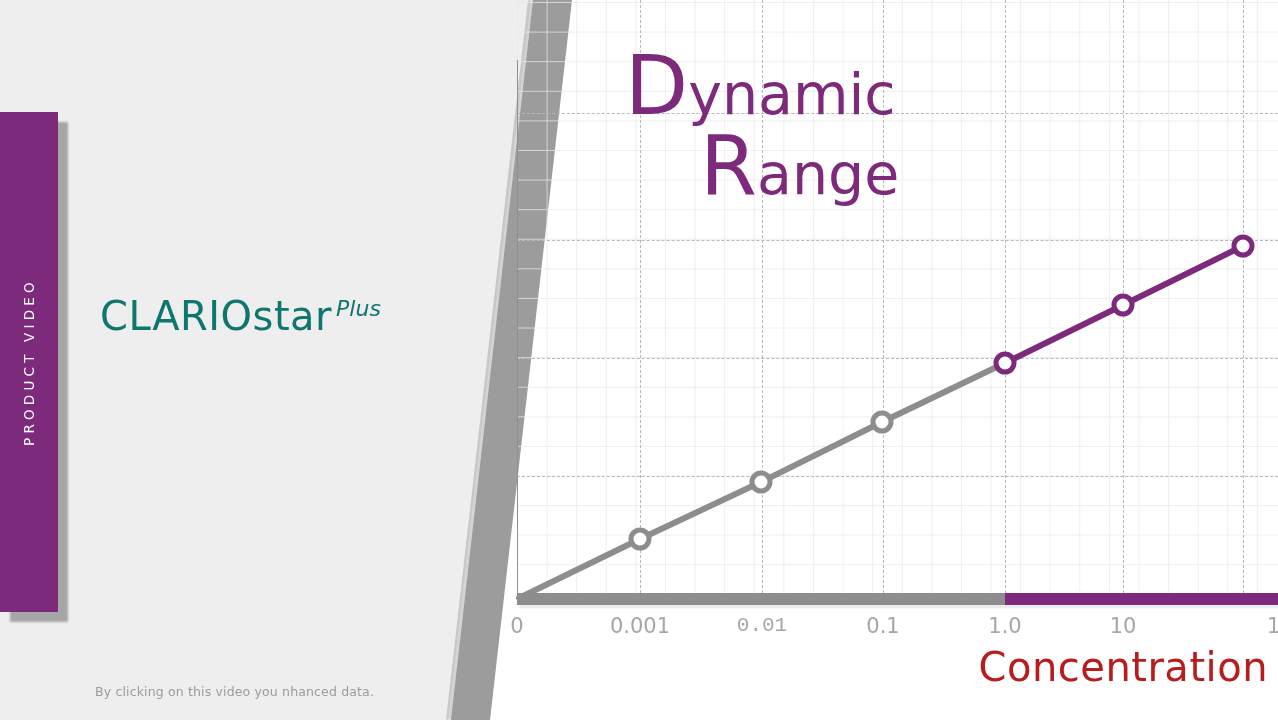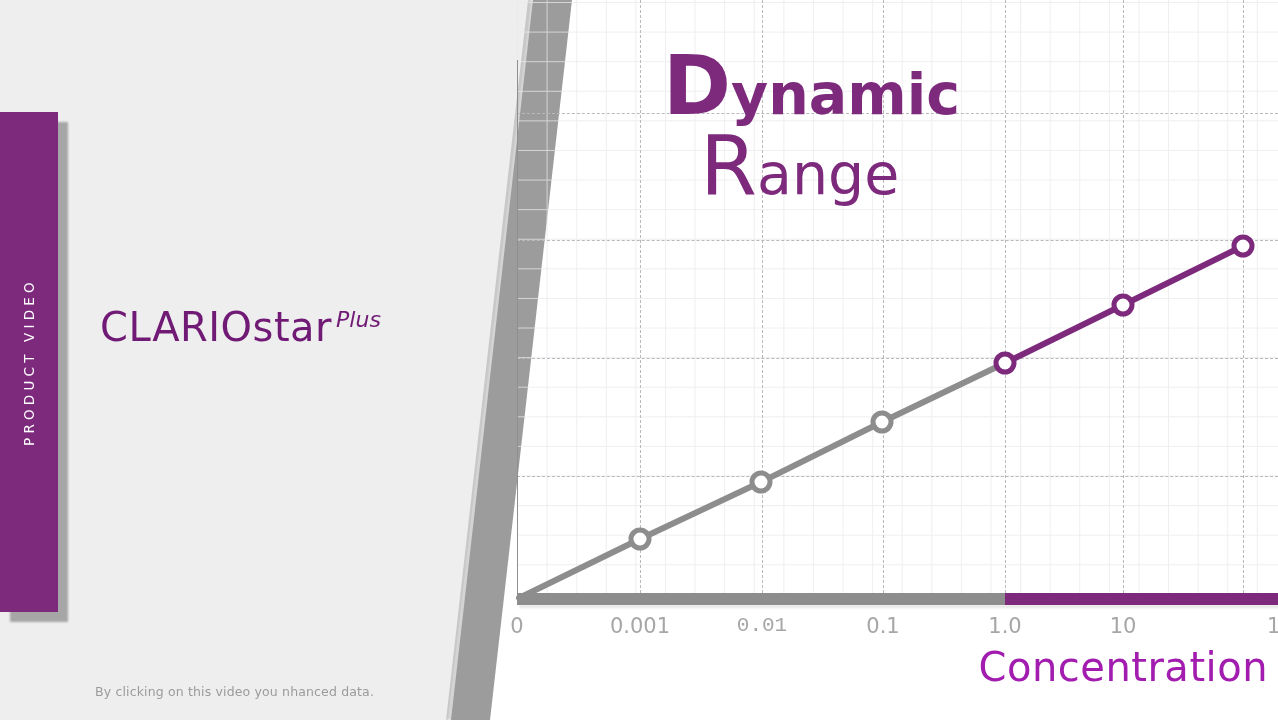--- a/index.html
+++ b/index.html
@@ -72,22 +72,22 @@
     justify-content: center;
     color: #ffffff;
     font-size: 13.5px;
     letter-spacing: 4.2px;
     font-weight: 400;
   }
 
   
   .product-title {
     position: absolute;
-    left: 100px; top: 304px;
-    color: #701a75;
+    left: 100px; top: 293px;
+    color: #0f766e;
     font-size: 40px;
     font-weight: 400;
     letter-spacing: .5px;
     white-space: nowrap;
   }
   .product-title .sup {
     font-size: 22px;
     font-style: italic;
     vertical-align: super;
     letter-spacing: 0;
@@ -165,41 +165,41 @@
     top: 614px;
     color: #a6a6a6;
     font-size: 21px;
     transform: translateX(-50%);
     white-space: nowrap;
   }
 
   .axis-title {
     position: absolute;
     right: 10px; top: 644px;
-    color: #a21caf;
+    color: #b91c1c;
     font-size: 40px;
     letter-spacing: .5px;
   }
 
   
   .edr {
     position: absolute;
     left: 595px; top: 46px;
     color: #7d2a7d;
     line-height: .97;
     font-weight: 400;
   }
   .edr .row {
     display: block;
     white-space: nowrap;
     font-size: 57px;
   }
   .edr .row .cap { font-size: 82px; }
   .edr .r1 { text-align: left;   margin-left: 0px;  }
-  .edr .r2 { text-align: left;   margin-left: 68px; font-weight: bold; }
+  .edr .r2 { text-align: left;   margin-left: 30px; }
   .edr .r3 { text-align: left;   margin-left: 105px;}
 
   
   .series-svg {
     position: absolute;
     left: 0; top: 0;
     width: 761px; height: 720px;
     overflow: visible;
   }
 </style>

